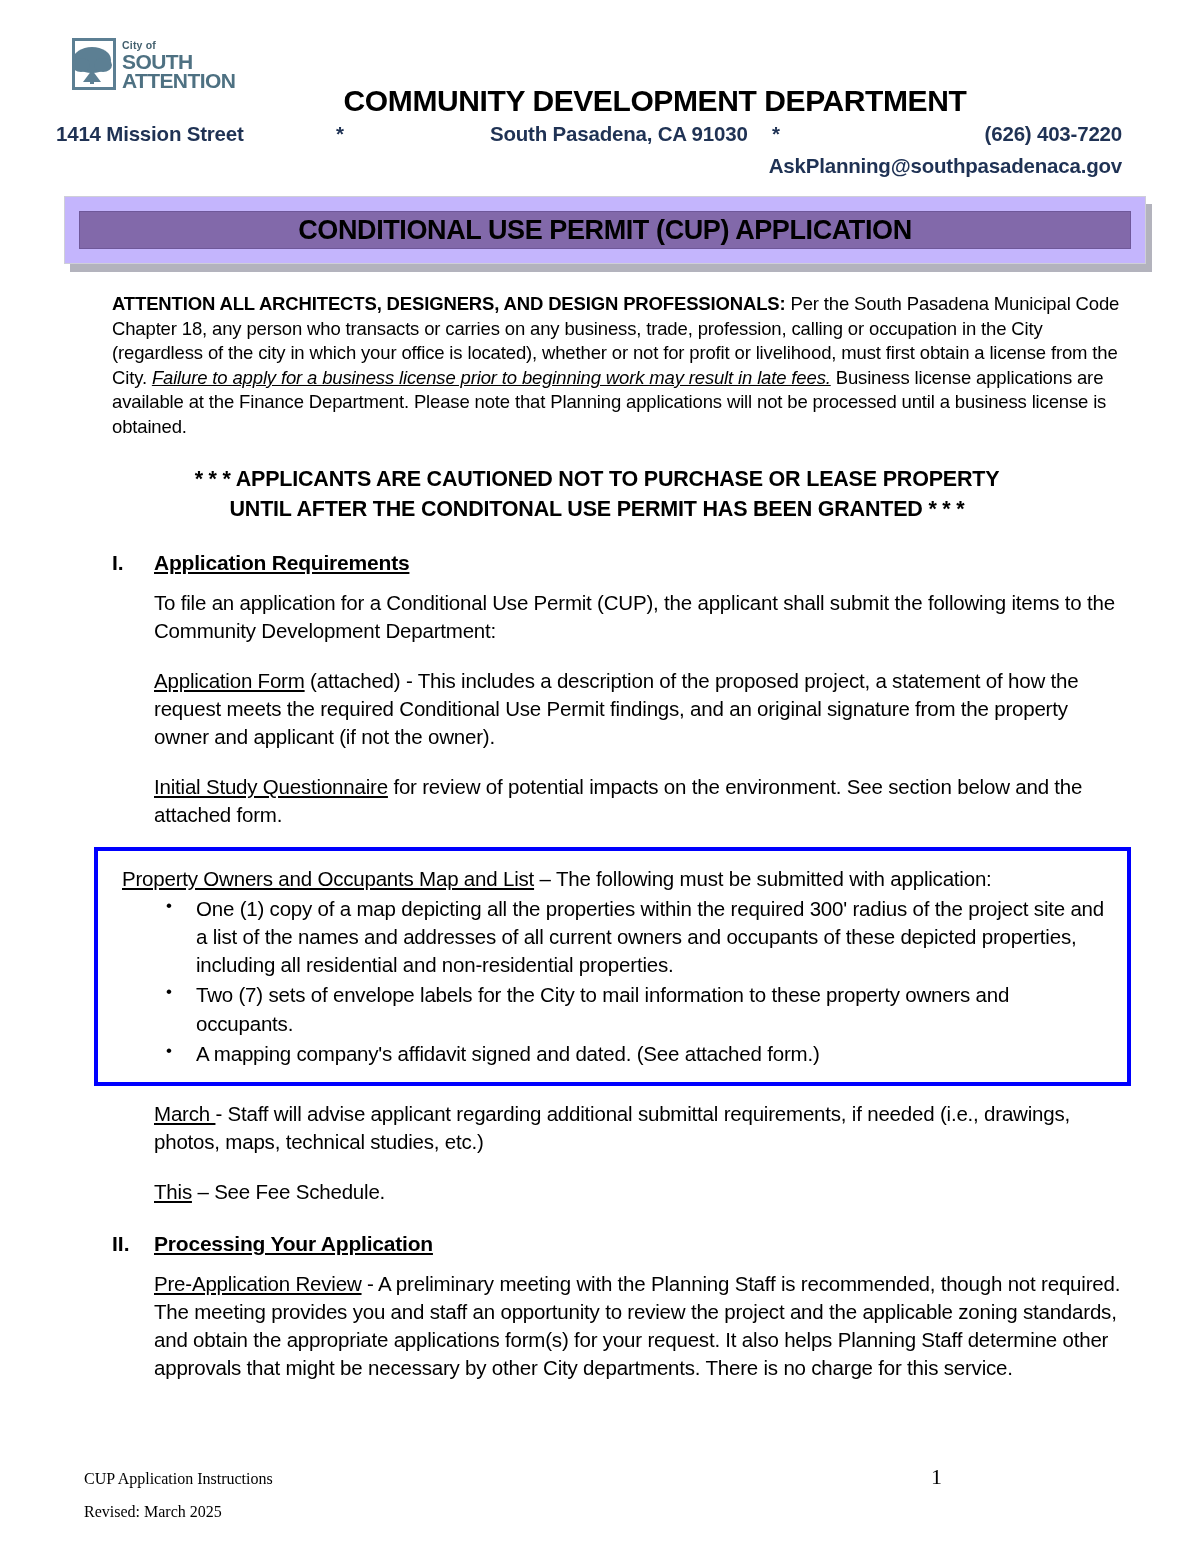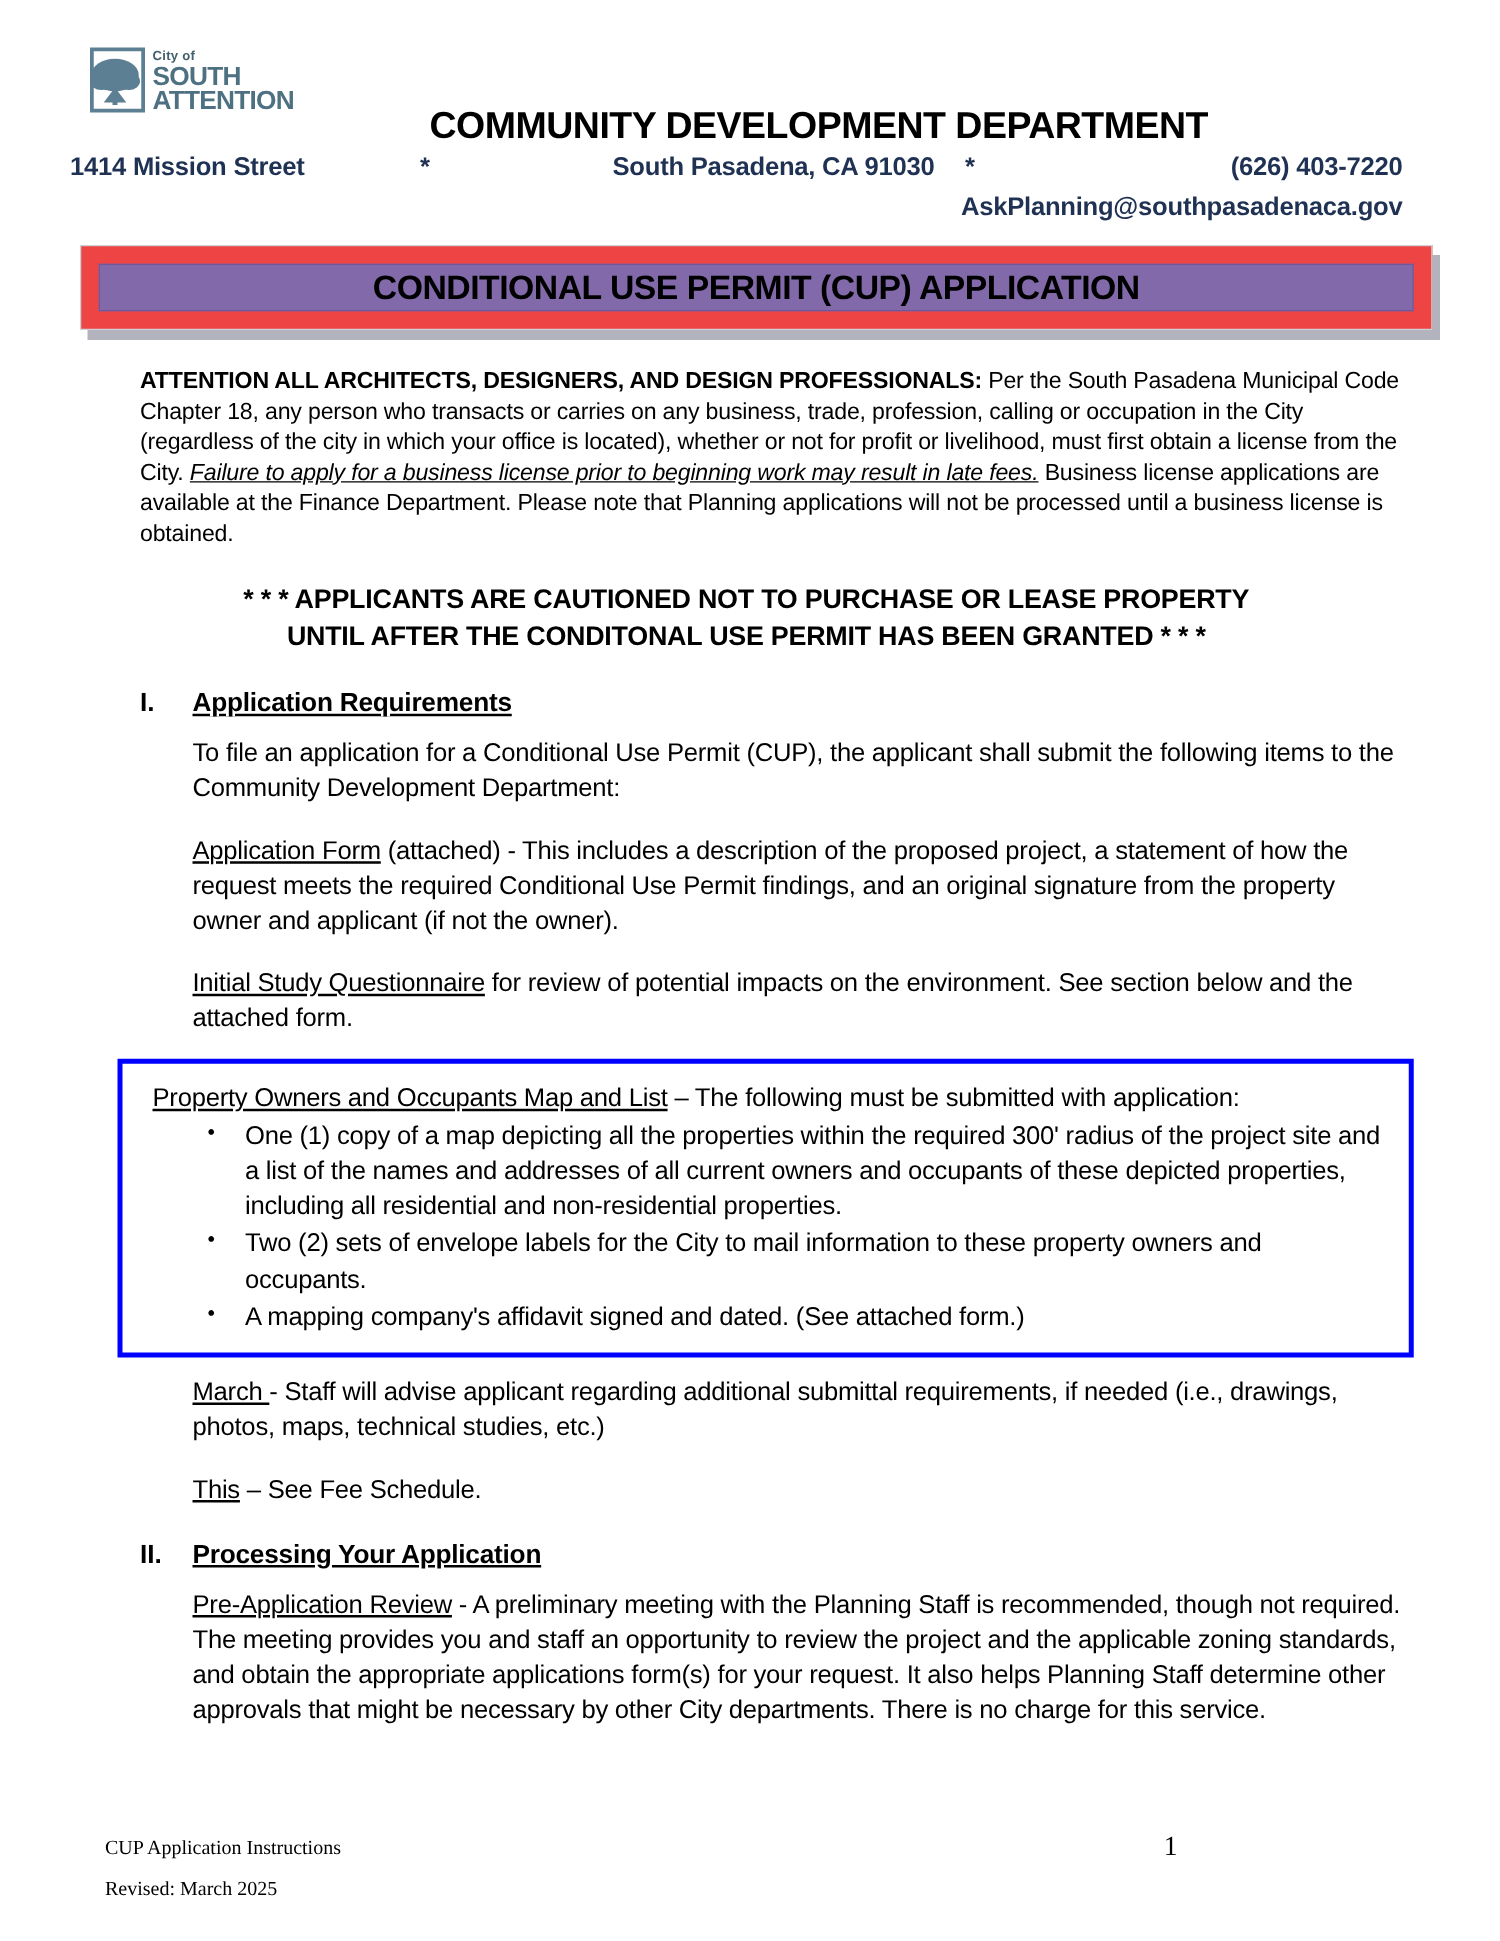--- a/index.html
+++ b/index.html
@@ -121,21 +121,21 @@
     right: 0;
     bottom: 0;
     background: #b3b3bd;
   }
   .banner-outer {
     position: absolute;
     left: 0;
     top: 0;
     right: 6px;
     bottom: 8px;
-    background: #ef4444;
+    background: #c4b5fd;
     border: 1px solid #cfcfd8;
     box-sizing: border-box;
     padding: 14px;
   }
   .banner {
     width: 100%;
     height: 100%;
     background: #8269aa;
     box-sizing: border-box;
     display: flex;
@@ -338,21 +338,21 @@
       <span class="u">Initial Study Questionnaire</span><span> for review of potential impacts on the environment. See section below and the attached form.</span>
     </p>
   </div>
 
   <div class="bluebox">
     <p class="lead">
       <span class="u">Property Owners and Occupants Map and List</span><span> – The following must be submitted with application:</span>
     </p>
     <ul class="bullets">
       <li>One (1) copy of a map depicting all the properties within the required 300' radius of the project site and a list of the names and addresses of all current owners and occupants of these depicted properties, including all residential and non-residential properties.</li>
-      <li>Two (2) sets of envelope labels for the City to mail information to these property owners and occupants.</li>
+      <li>Two (7) sets of envelope labels for the City to mail information to these property owners and occupants.</li>
       <li>A mapping company's affidavit signed and dated. (See attached form.)</li>
     </ul>
   </div>
 
   <div class="indent after-box">
     <p>
       <span class="u">March </span><span>- Staff will advise applicant regarding additional submittal requirements, if needed (i.e., drawings, photos, maps, technical studies, etc.)</span>
     </p>
     <p>
       <span class="u">This</span><span> – See Fee Schedule.</span>

